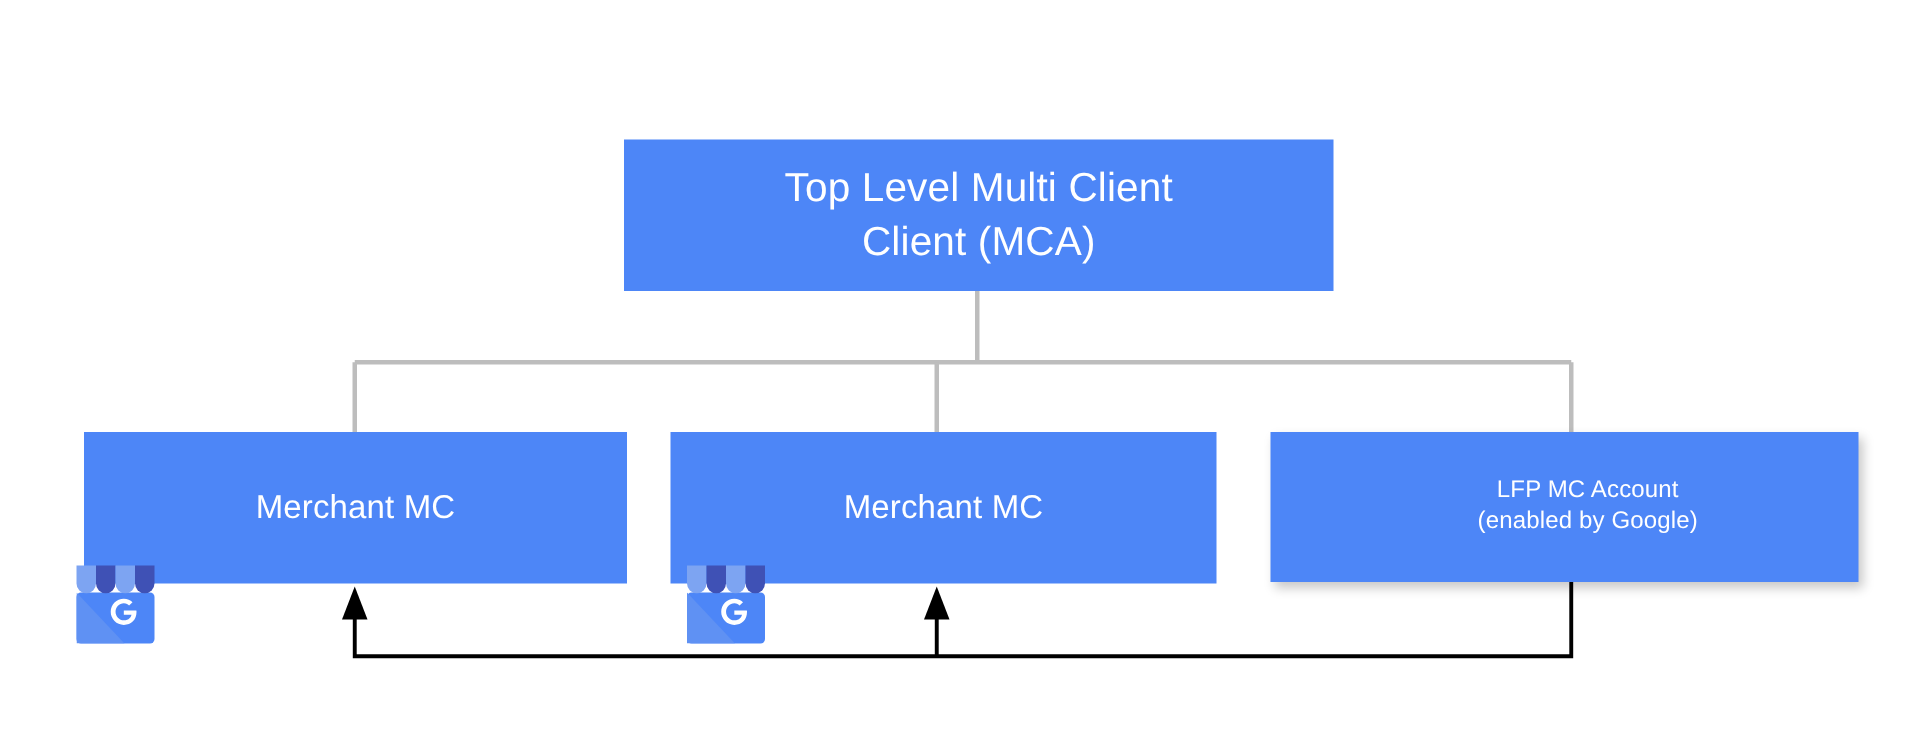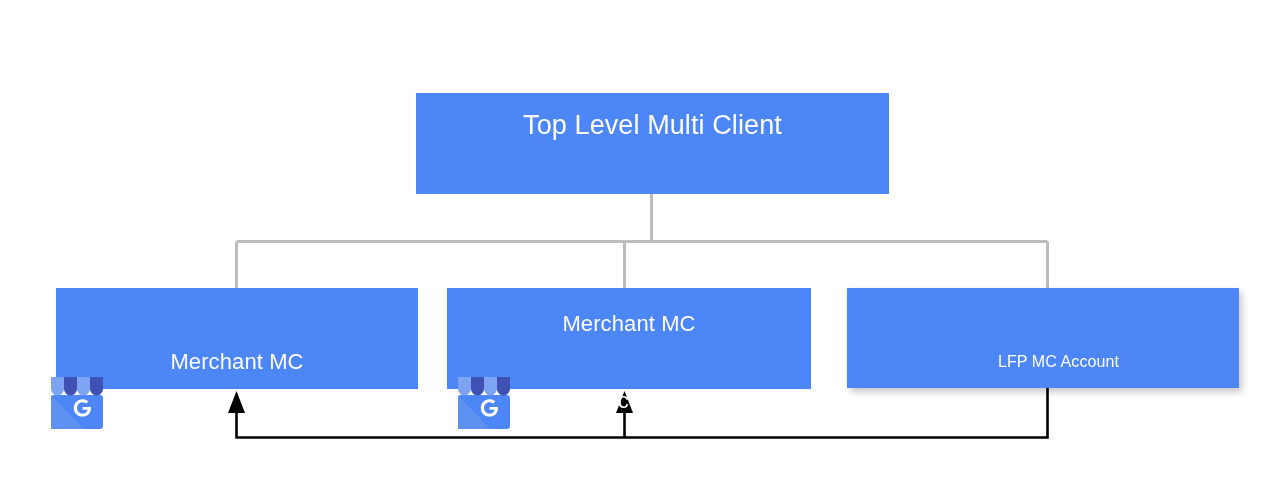--- a/index.html
+++ b/index.html
@@ -36,21 +36,20 @@
     flex-direction: column;
     align-items: center;
     justify-content: center;
     text-align: center;
     line-height: 1.30;
     letter-spacing: 0.1px;
   }
   .node-line {
     display: block;
     white-space: nowrap;
-    margin-top: 48px;
   }
   #node-top {
     left: 416px;
     top: 93px;
     width: 473px;
     height: 101px;
     font-size: 27px;
   }
   #node-sub1 {
     left: 56px;
@@ -111,25 +110,25 @@
     <span class="node-line">Top Level Multi Client</span>
     <span class="node-line">Client (MCA)</span>
   </div>
 
   <div id="node-sub1" class="node-box">
     <span class="node-line">Merchant MC</span>
   </div>
 
   <div id="node-sub2" class="node-box">
     <span class="node-line">Merchant MC</span>
-    <span class="node-line">Sub-Account 2</span>
   </div>
 
   <div id="node-lfp" class="node-box">
     <span class="node-line">LFP MC Account</span>
+    <span class="node-line">(enabled by Google)</span>
   </div>
 
   <svg id="gbp-icon-1" class="gbp-icon" viewBox="0 0 68 68">
     <defs>
       <clipPath id="clipBody1">
           <rect x="8" y="28" width="52" height="34"></rect>
         </clipPath>
       <linearGradient id="shade1" x1="0" y1="0" x2="1" y2="1">
         <stop offset="0%" stop-color="#6f9bf2"></stop>
         <stop offset="100%" stop-color="#4d86f7"></stop>

